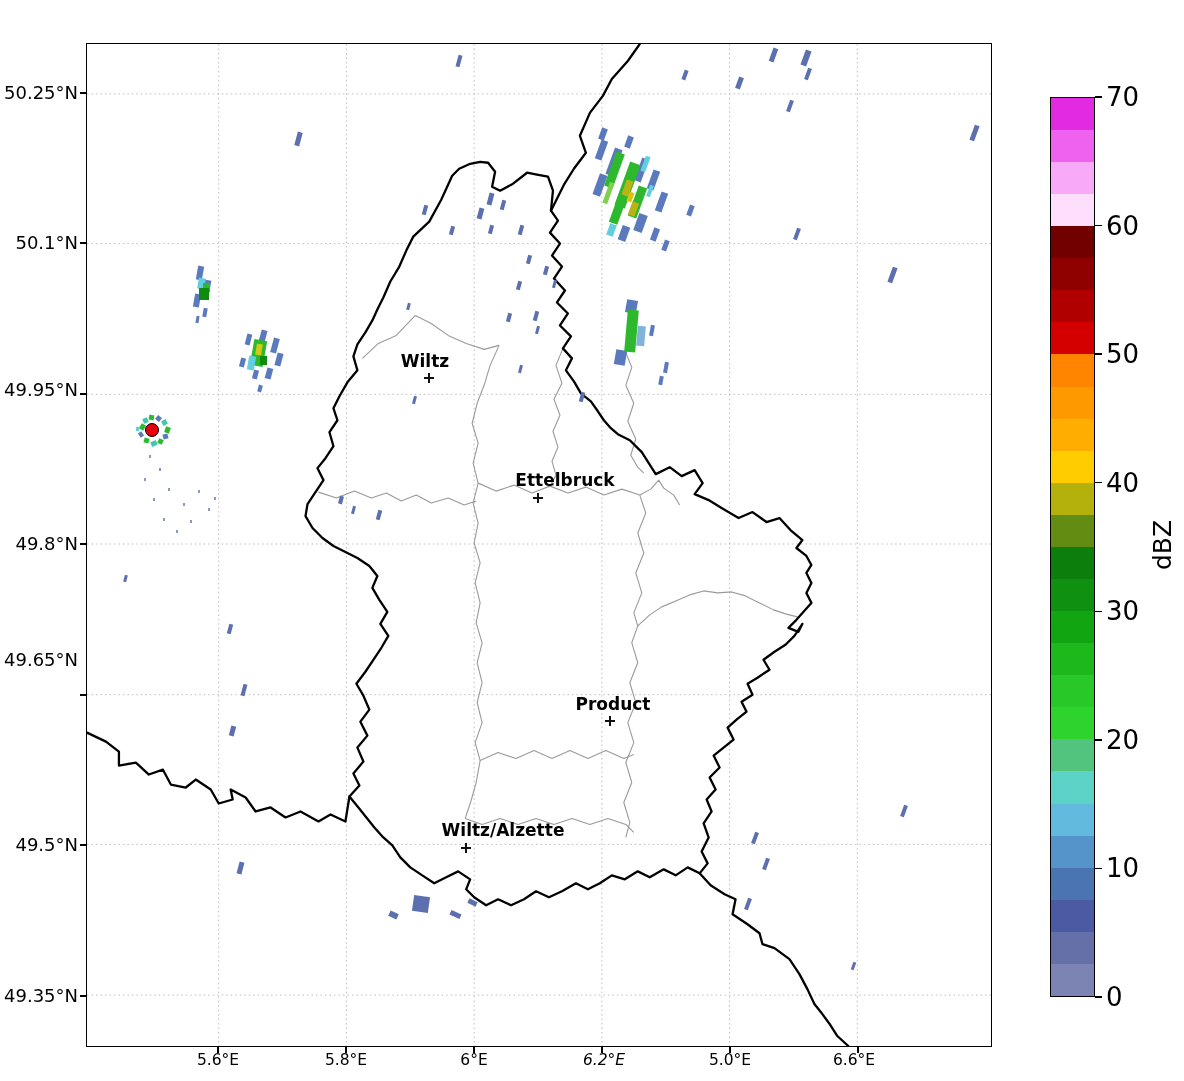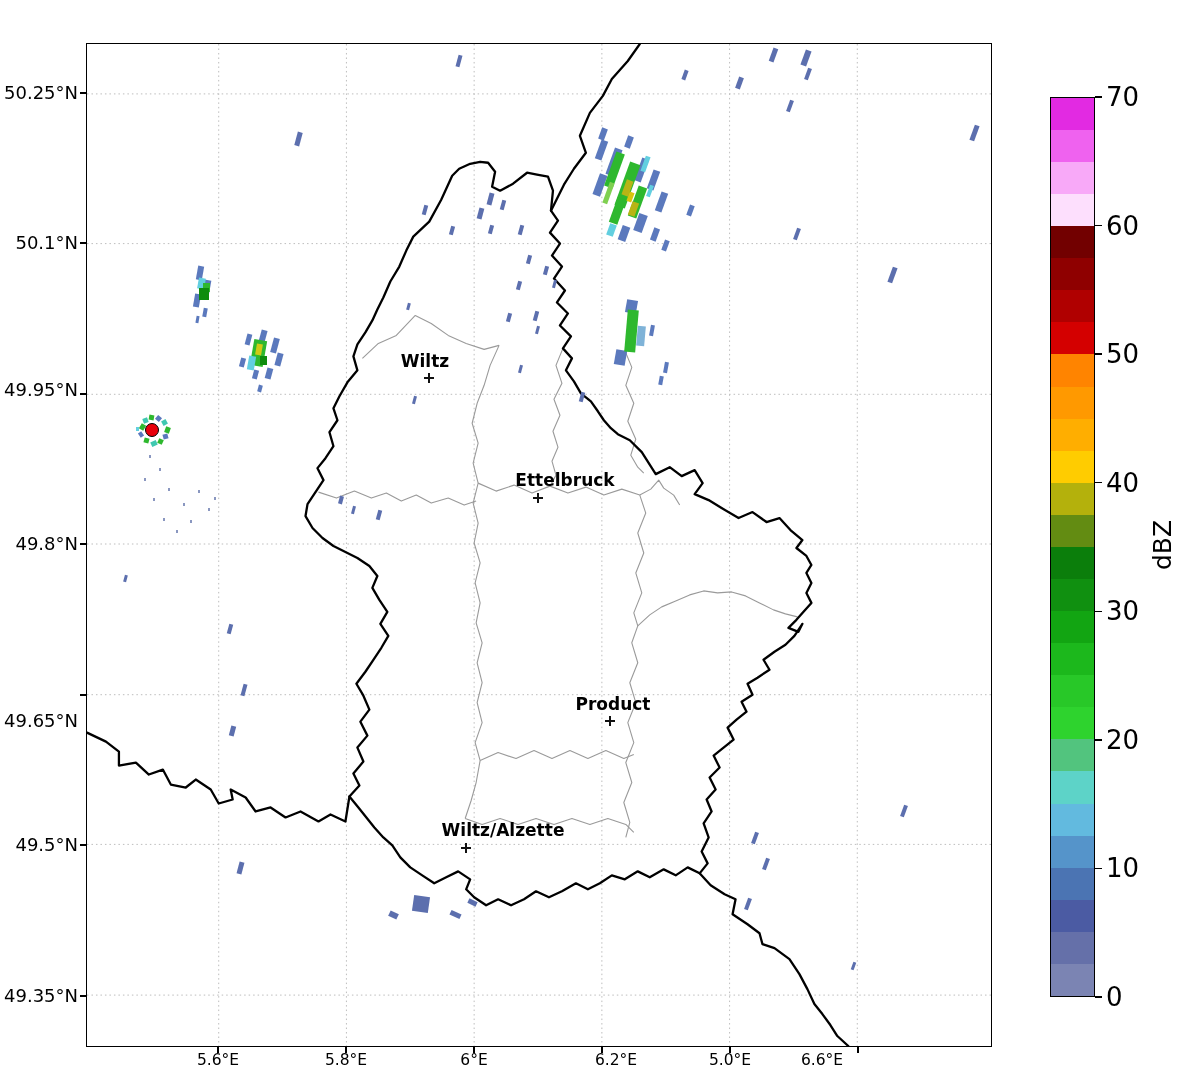--- a/index.html
+++ b/index.html
@@ -243,37 +243,37 @@
     <div class="city-marker-bar" style="left: 461px; top: 847.3px; width: 10px; height: 1.5px;"></div>
     <div class="city-marker-bar" style="left: 465.3px; top: 843px; width: 1.5px; height: 10px;"></div>
     <div class="lat-label" style="top: 83px;">50.25°N</div>
     <div class="tickmark" style="left: 80px; top: 92.25px; width: 6px; height: 1.5px;"></div>
     <div class="lat-label" style="top: 233px;">50.1°N</div>
     <div class="tickmark" style="left: 80px; top: 242.25px; width: 6px; height: 1.5px;"></div>
     <div class="lat-label" style="top: 380px;">49.95°N</div>
     <div class="tickmark" style="left: 80px; top: 393.25px; width: 6px; height: 1.5px;"></div>
     <div class="lat-label" style="top: 534px; text-align: right;">49.8°N</div>
     <div class="tickmark" style="left: 80px; top: 543.25px; width: 6px; height: 1.5px;"></div>
-    <div class="lat-label" style="top: 711px; text-align: right;">49.65°N</div>
+    <div class="lat-label" style="top: 650px; text-align: right;">49.65°N</div>
     <div class="tickmark" style="left: 80px; top: 694.25px; width: 6px; height: 1.5px;"></div>
     <div class="lat-label" style="top: 835px;">49.5°N</div>
     <div class="tickmark" style="left: 80px; top: 844.25px; width: 6px; height: 1.5px;"></div>
     <div class="lat-label" style="top: 986px;">49.35°N</div>
     <div class="tickmark" style="left: 80px; top: 995.25px; width: 6px; height: 1.5px;"></div>
     <div class="lon-label" style="left: 173px;">5.6°E</div>
     <div class="tickmark" style="left: 217.25px; top: 1047px; width: 1.5px; height: 6px;"></div>
     <div class="lon-label" style="left: 301px;">5.8°E</div>
     <div class="tickmark" style="left: 345.25px; top: 1047px; width: 1.5px; height: 6px;"></div>
     <div class="lon-label" style="left: 429px;">6°E</div>
     <div class="tickmark" style="left: 473.25px; top: 1047px; width: 1.5px; height: 6px;"></div>
-    <div class="lon-label" style="left: 571px;">6.2°E</div>
+    <div class="lon-label" style="left: 559px; font-style: italic;">6.2°E</div>
     <div class="tickmark" style="left: 601.25px; top: 1047px; width: 1.5px; height: 6px;"></div>
     <div class="lon-label" style="left: 685px;">5.0°E</div>
     <div class="tickmark" style="left: 729.25px; top: 1047px; width: 1.5px; height: 6px;"></div>
-    <div class="lon-label" style="left: 777px;">6.6°E</div>
+    <div class="lon-label" style="left: 809px;">6.6°E</div>
     <div class="tickmark" style="left: 857.25px; top: 1047px; width: 1.5px; height: 6px;"></div>
     <div class="tickmark" style="left: 1095px; top: 996.25px; width: 7px; height: 1.5px;"></div>
     <div class="cbar-label" style="top: 983px;">0</div>
     <div class="tickmark" style="left: 1095px; top: 867.679px; width: 7px; height: 1.5px;"></div>
     <div class="cbar-label" style="top: 854.429px;">10</div>
     <div class="tickmark" style="left: 1095px; top: 739.107px; width: 7px; height: 1.5px;"></div>
     <div class="cbar-label" style="top: 725.857px;">20</div>
     <div class="tickmark" style="left: 1095px; top: 610.536px; width: 7px; height: 1.5px;"></div>
     <div class="cbar-label" style="top: 597.286px;">30</div>
     <div class="tickmark" style="left: 1095px; top: 481.964px; width: 7px; height: 1.5px;"></div>

